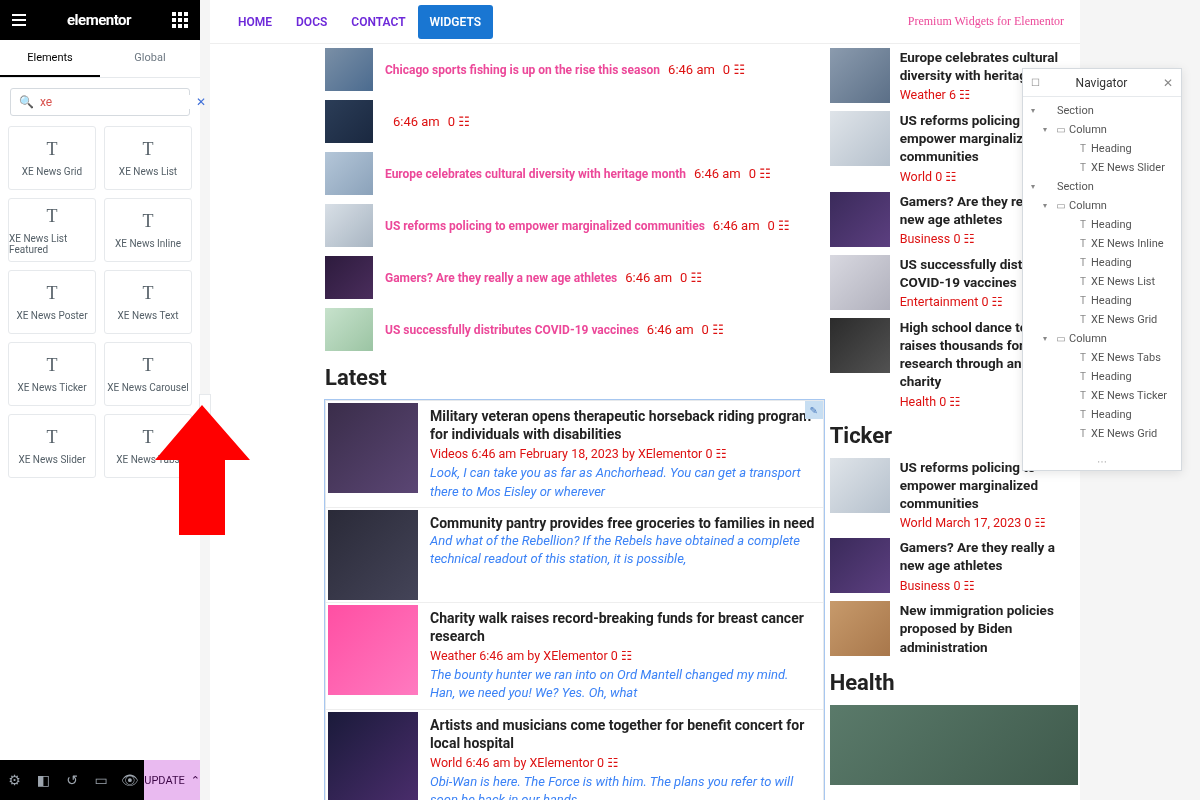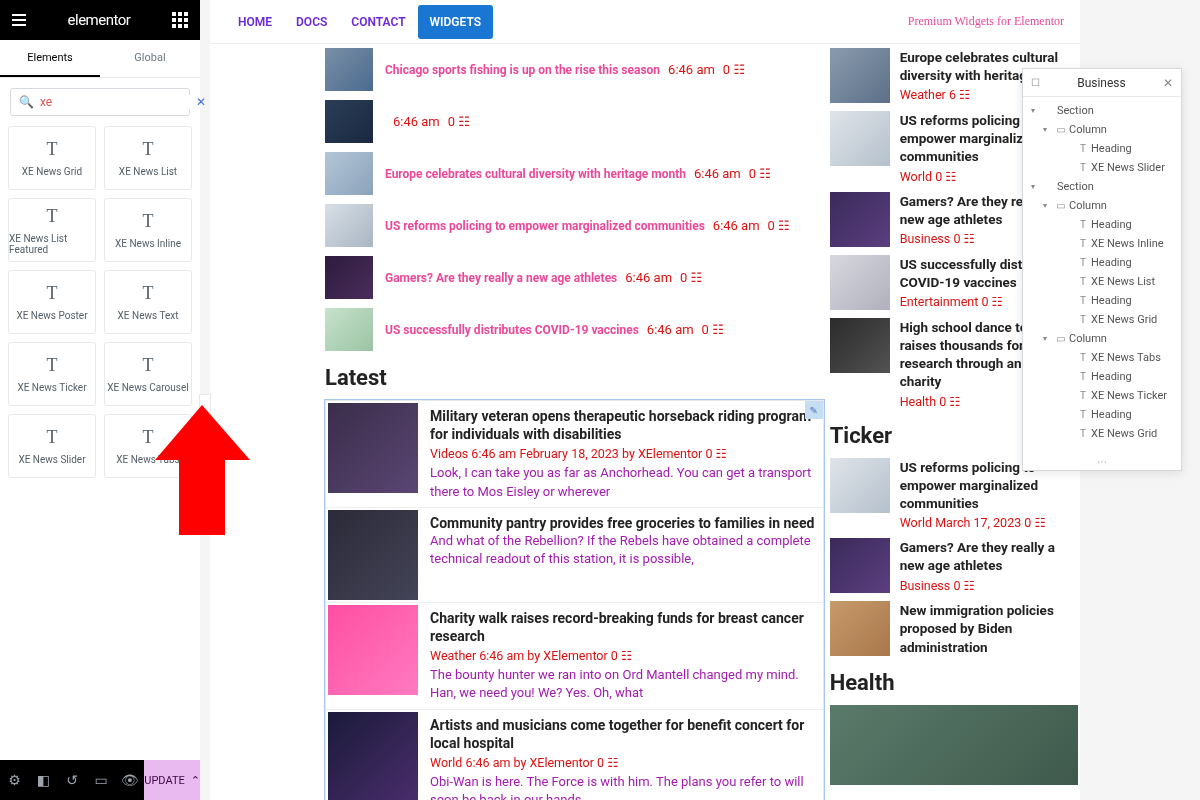--- a/index.html
+++ b/index.html
@@ -3,21 +3,21 @@
 <meta charset="utf-8">
 <style>
 * { margin: 0; padding: 0; box-sizing: border-box; font-family: -apple-system, BlinkMacSystemFont, "Segoe UI", Roboto, Arial, sans-serif; }
 body { width: 1200px; height: 800px; overflow: hidden; background: #f5f5f5; position: relative; }
 
 
 .left-panel { position: absolute; left: 0; top: 0; width: 200px; height: 800px; background: #fff; display: flex; flex-direction: column; z-index: 10; }
 .panel-header { height: 40px; background: #000; color: #fff; display: flex; align-items: center; padding: 0 12px; justify-content: space-between; }
 .panel-header .hamburger { display: flex; flex-direction: column; gap: 3px; cursor: pointer; }
 .panel-header .hamburger span { width: 14px; height: 2px; background: #fff; }
-.panel-header .logo { font-size: 15px; font-weight: 400; letter-spacing: -0.5px; }
+.panel-header .logo { font-size: 15px; font-weight: 700; letter-spacing: -0.5px; }
 .panel-header .grid-icon { display: grid; grid-template-columns: repeat(3,4px); grid-template-rows: repeat(3,4px); gap: 2px; cursor: pointer; }
 .panel-header .grid-icon span { background: #fff; }
 
 .panel-tabs { display: flex; border-bottom: 1px solid #e6e9ec; }
 .panel-tab { flex: 1; text-align: center; padding: 11px 0; font-size: 11px; color: #6d7882; cursor: pointer; }
 .panel-tab.active { color: #000; border-bottom: 2px solid #000; }
 
 .search-wrap { padding: 10px; }
 .search-box { border: 1px solid #d5dadf; border-radius: 3px; display: flex; align-items: center; padding: 6px 8px; }
 .search-box .mag { color: #b0b6bd; font-size: 12px; margin-right: 6px; }
@@ -70,21 +70,21 @@
 .latest-box { border: 1px solid #e6e9ec; outline: 1px solid #a7c7f0; position: relative; }
 .latest-box .edit-handle { position: absolute; top: 0; right: 0; width: 18px; height: 18px; background: #c7def2; color: #4a7bbf; font-size: 10px; display: flex; align-items: center; justify-content: center; cursor: pointer; }
 .latest-item { display: flex; border-bottom: 1px solid #eee; padding: 2px; }
 .latest-item .lthumb { width: 90px; height: 90px; background: linear-gradient(135deg,#3a2d4a,#5b4674); margin-right: 12px; flex-shrink: 0; }
 .latest-item .lthumb.l2 { background: linear-gradient(135deg,#2a2a38,#444458); }
 .latest-item .lthumb.l3 { background: linear-gradient(135deg,#ff4fa3,#ff7ac0); }
 .latest-item .lthumb.l4 { background: linear-gradient(135deg,#1a1a3a,#4a2d6c); }
 .latest-item .lcontent { padding: 4px 6px 4px 0; }
 .latest-item .ltitle { font-size: 14px; font-weight: 700; color: #222; line-height: 1.3; }
 .latest-item .lmeta { font-size: 12.5px; color: #d11; margin: 3px 0; }
-.latest-item .lexcerpt { font-size: 13px; color: #a21caf; line-height: 1.4; }
+.latest-item .lexcerpt { font-size: 13px; color: #3b82f6; line-height: 1.4; font-style: italic; }
 
 
 .side-col { width: 255px; padding-left: 6px; margin-left: auto; margin-right: 2px; }
 .side-item { display: flex; margin-bottom: 8px; }
 .side-item .sthumb { width: 60px; height: 55px; background: linear-gradient(135deg,#8b9bae,#5b6f87); margin-right: 10px; flex-shrink: 0; }
 .side-item .sthumb.s2 { background: linear-gradient(135deg,#dfe4e9,#b5c0cc); }
 .side-item .sthumb.s3 { background: linear-gradient(135deg,#3a2a5a,#5c3f80); }
 .side-item .sthumb.s4 { background: linear-gradient(135deg,#d8d8e0,#b0b0bc); }
 .side-item .sthumb.s5 { background: linear-gradient(135deg,#2b2b2b,#525252); }
 .side-item .sthumb.s6 { background: linear-gradient(135deg,#c79a6b,#a8774b); }
@@ -355,21 +355,21 @@
         </div>
       <div class="section-heading">Health</div>
       <div class="big-thumb"></div>
     </div>
   </div>
 </div>
 
 <div class="navigator">
   <div class="nav-header">
     <span class="nmin">☐</span>
-    <span class="ntitle">Business</span>
+    <span class="ntitle">Navigator</span>
     <span class="nclose">✕</span>
   </div>
   <div class="nav-body" id="nav-tree">
       <div class="tree-item d1">
         <span class="arrow">▾</span>
         <span class="ticon"></span>
         <span>Section</span>
       </div>
       <div class="tree-item d2">
         <span class="arrow">▾</span>

